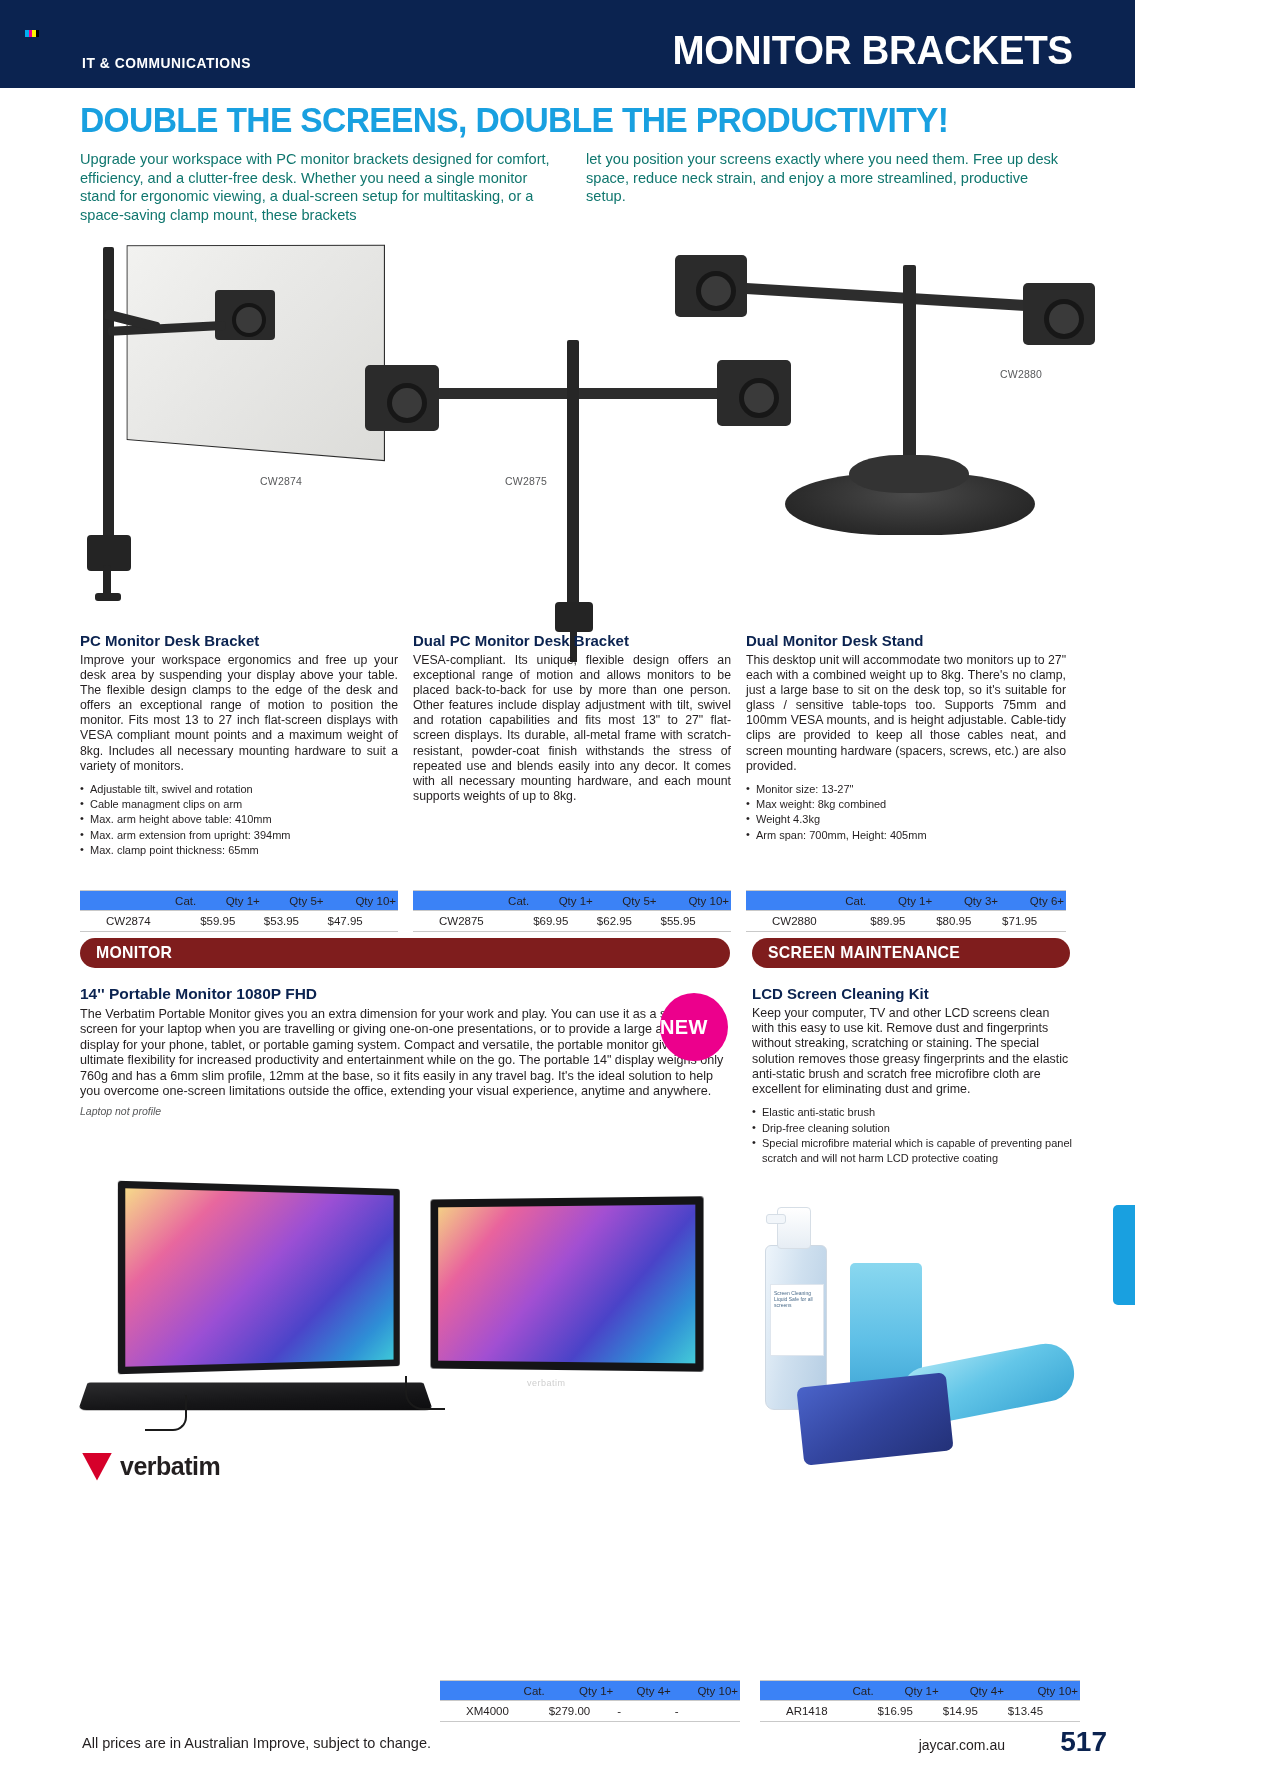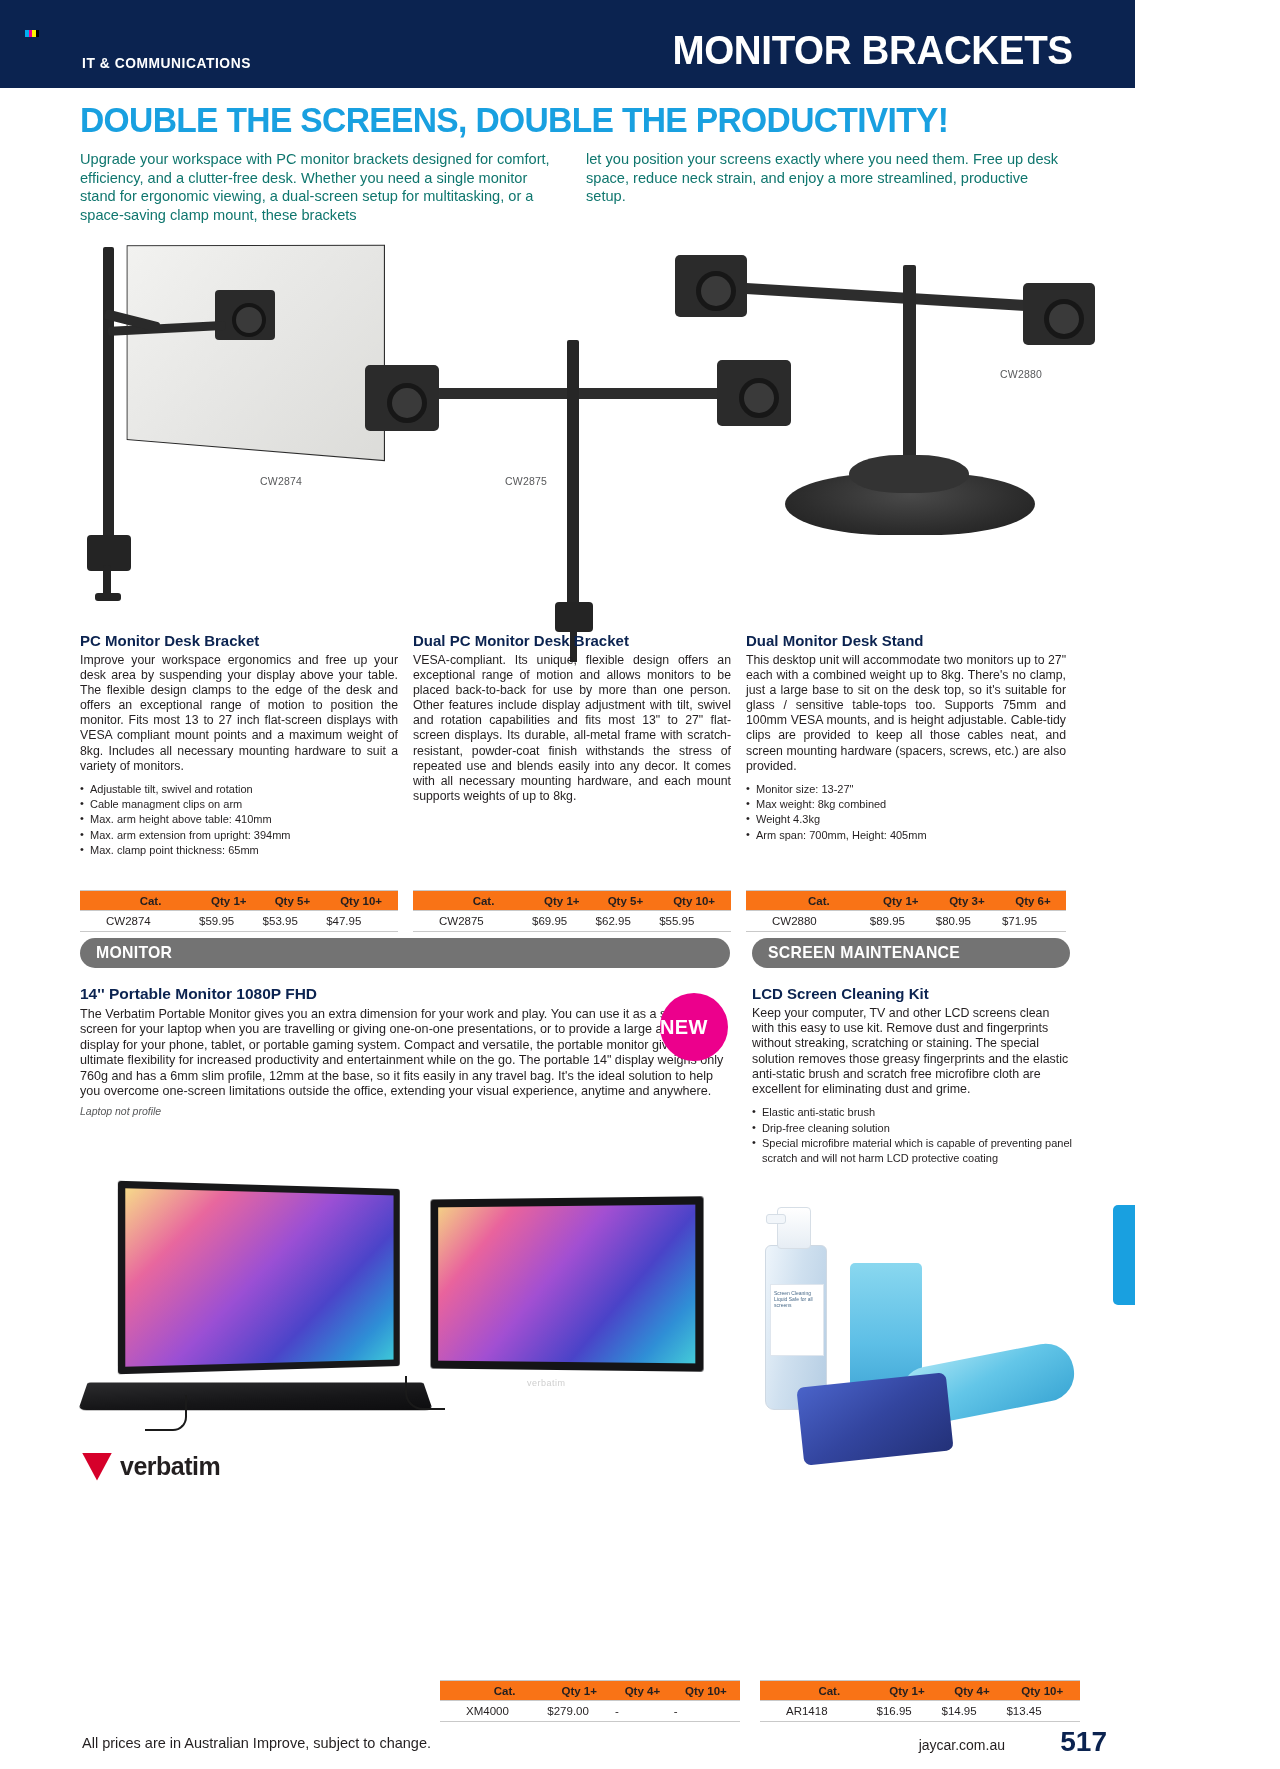--- a/index.html
+++ b/index.html
@@ -112,34 +112,34 @@
   .pcol.c3 { width:320px; }
   .prod-title { font-size:15px; font-weight:bold; color:#0b2350; margin-bottom:4px; }
   .prod-desc { font-size:12.3px; line-height:15.1px; text-align:justify; color:#231f20; }
   .prod-bullets { margin-top:8px; list-style:none; }
   .prod-bullets li { font-size:11px; line-height:15.3px; position:relative; padding-left:10px; }
   .prod-bullets li:before { content:"\2022"; position:absolute; left:0; top:-1px; }
 
   
   .ptable { width:100%; border-collapse:collapse; margin-top:10px; font-size:11.5px; }
   .ptable th {
-    font-weight:bold; text-align:center; padding:4px 2px 3px 2px;
+    font-weight:normal; text-align:right; padding:4px 2px 3px 2px;
     border-top:1px solid #c9c9c9; border-bottom:1px solid #c9c9c9;
-    background:#f97316; color:#231f20;
+    background:#3b82f6; color:#231f20;
   }
   .ptable td { padding:4px 2px; border-bottom:1px solid #c9c9c9; color:#231f20; }
   .ptable th:first-child, .ptable td:first-child { padding-left:26px; }
 
   .tbl-row-wrap { position:absolute; left:80px; top:880px; width:1000px; display:flex; }
   .tbl-cell { width:318px; margin-right:15px; }
   .tbl-cell:last-child { margin-right:0; width:320px; }
 
   
   .banner {
-    position:absolute; height:30px; border-radius:15px; background:#737373;
+    position:absolute; height:30px; border-radius:15px; background:#7f1d1d;
     color:#ffffff; font-size:17px; font-weight:bold; letter-spacing:0.3px;
     display:flex; align-items:center; padding-left:16px;
     transform-origin:left center;
   }
   .banner span { transform:scaleX(0.93); transform-origin:left center; display:block; }
   .banner-monitor { left:80px; top:938px; width:650px; }
   .banner-maint   { left:752px; top:938px; width:318px; }
 
   
   .monitor-sec { position:absolute; left:80px; top:985px; width:655px; }

